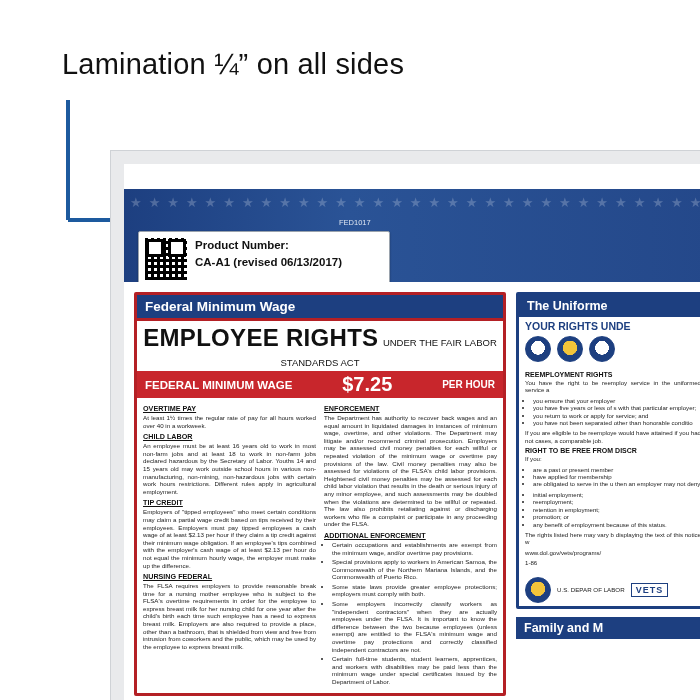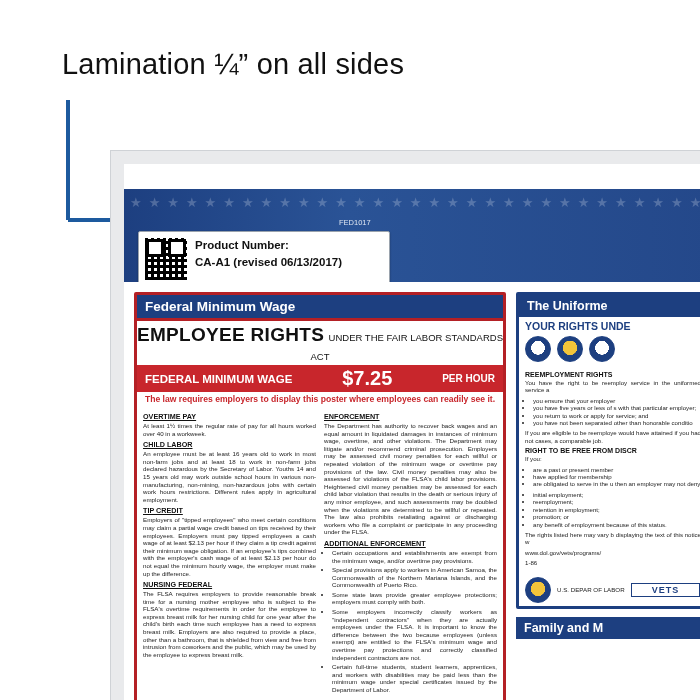--- a/index.html
+++ b/index.html
@@ -88,21 +88,21 @@
   }
   .panel-blue{border-color:#1d3f80;}
   .panel-title{
     background:#1d3f80;color:#fff;font-weight:bold;font-size:13.5px;
     padding:4px 8px;border-bottom:3px solid #b42025;
   }
   .er-band{
     text-align:center;padding:3px 0 1px;
   }
   .er-band .big{
-    font-weight:bold;font-size:19px;color:#111;letter-spacing:.3px;
+    font-weight:bold;font-size:24px;color:#111;letter-spacing:.3px;
   }
   .er-band .small{
     font-size:9.5px;color:#111;font-weight:normal;
   }
   .wage-band{
     background:#c8262c;color:#fff;display:flex;align-items:center;
     justify-content:space-between;padding:2px 8px;
   }
   .wage-band .lbl{font-weight:bold;font-size:11.5px;}
   .wage-band .amt{font-weight:bold;font-size:20px;color:#ffffff;}
@@ -133,21 +133,21 @@
   .seal{width:24px;height:24px;border-radius:50%;border:1px solid #1d3f80;
     background:radial-gradient(circle at 50% 45%,#ffffff 0 38%,#1d3f80 39% 100%);}
   .seal.gold{background:radial-gradient(circle at 50% 45%,#f3c43a 0 40%,#1d3f80 41% 100%);}
   .rt-body{padding:2px 6px 4px;}
   .rt-h{font-weight:bold;font-size:7px;margin:3px 0 1px;color:#111;}
   .rt-p{font-size:6.1px;line-height:7.4px;color:#222;margin:0 0 3px;text-align:justify;}
   ul.rt-p{padding-left:8px;}
   .vets-row{display:flex;align-items:center;gap:6px;padding:3px 6px;}
   .vets-badge{
     font-weight:bold;font-size:9px;color:#1d3f80;border:1px solid #1d3f80;
-    padding:1px 20px;letter-spacing:1px;
+    padding:1px 4px;letter-spacing:1px;
   }
   .vets-txt{font-size:6.2px;line-height:7.4px;color:#222;}
   .fam-title{
     background:#1d3f80;color:#fff;font-weight:bold;font-size:12.5px;padding:4px 8px;
     margin-top:4px;
   }
 </style>
 </head>
 <body>
 
@@ -183,21 +183,20 @@
           <span class="big">EMPLOYEE RIGHTS</span>
           <span class="small">UNDER THE FAIR LABOR STANDARDS ACT</span>
         </div>
 
         <div class="wage-band">
           <span class="lbl">FEDERAL MINIMUM WAGE</span>
           <span class="amt">$7.25</span>
           <span class="per">PER HOUR</span>
         </div>
 
-        <div class="notice">The law requires employers to display this poster where employees can readily see it.</div>
 
         <div class="two-col">
           <div class="c">
             <div class="h">OVERTIME PAY</div>
             <p class="p">At least 1½ times the regular rate of pay for all hours worked over 40 in a workweek.</p>
             <div class="h">CHILD LABOR</div>
             <p class="p">An employee must be at least 16 years old to work in most non-farm jobs and at least 18 to work in non-farm jobs declared hazardous by the Secretary of Labor. Youths 14 and 15 years old may work outside school hours in various non-manufacturing, non-mining, non-hazardous jobs with certain work hours restrictions. Different rules apply in agricultural employment.</p>
             <div class="h">TIP CREDIT</div>
             <p class="p">Employers of "tipped employees" who meet certain conditions may claim a partial wage credit based on tips received by their employees. Employers must pay tipped employees a cash wage of at least $2.13 per hour if they claim a tip credit against their minimum wage obligation. If an employee's tips combined with the employer's cash wage of at least $2.13 per hour do not equal the minimum hourly wage, the employer must make up the difference.</p>
             <div class="h">NURSING FEDERAL</div>

